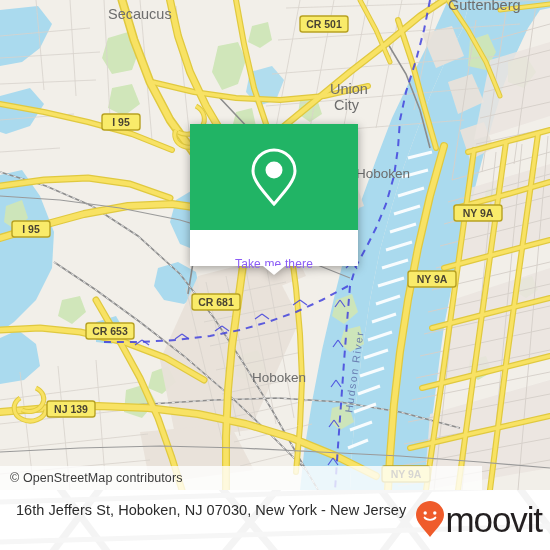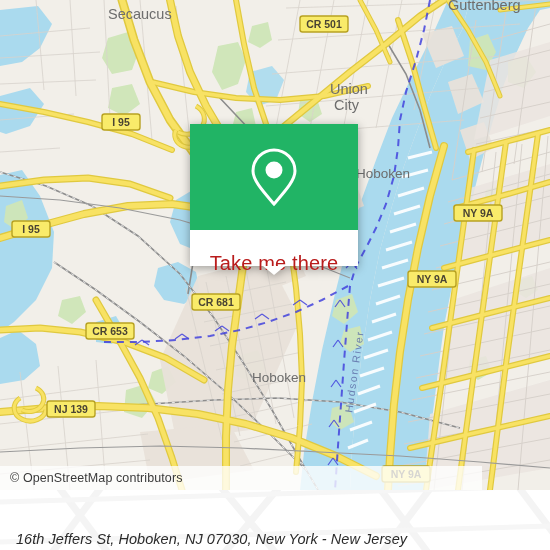--- a/index.html
+++ b/index.html
@@ -61,22 +61,22 @@
   .pin-icon { display:block; }
   .card-foot {
     width: 168px; height: 36px;
     background: #ffffff;
     display: flex;
     align-items: center;
     justify-content: center;
     position: relative;
   }
   .card-foot-label {
-    font-size: 20px;
-    color: #b91c1c;
+    font-size: 12px;
+    color: #8b5cf6;
     letter-spacing: 0.15px;
     margin-top: 31px;
   }
   .card-tail {
     position: absolute;
     left: 50%;
     transform: translateX(-50%);
     bottom: -9px;
     width: 0; height: 0;
     border-left: 11px solid transparent;
@@ -96,24 +96,23 @@
     position: absolute;
     left: 0; top: -18px;
     width: 550px; height: 96px;
     opacity: 1;
     pointer-events: none;
   }
   .footer-inner {
     position: relative;
     z-index: 2;
     display: flex;
-    align-items: flex-end;
+    align-items: flex-start;
     height: 100%;
     padding: 0;
-    font-style: italic;
   }
   .footer-address {
     font-size: 14.5px;
     color: #2b2b2b;
     line-height: 22px;
     padding: 9px 0 0 16px;
     width: 412px;
     letter-spacing: 0.05px;
   }
   .brand {
@@ -461,15 +460,24 @@
       </g>
       <g stroke="#f6f6f6" stroke-width="5" fill="none">
         <path d="M0,30 L550,14 M0,70 L550,54 M0,96 L550,84"></path>
       </g>
     </svg>
 
     <div class="footer-inner">
       <div class="footer-address">16th Jeffers St, Hoboken, NJ 07030, New York - New Jersey</div>
     </div>
 
+    <div class="brand">
+      <svg class="brand-pin" width="30" height="38" viewBox="0 0 30 38">
+        <path d="M15 1 C7.3 1 1 7.3 1 15 C1 22 8 28 15 37 C22 28 29 22 29 15 C29 7.3 22.7 1 15 1 Z" fill="#ef5b2b"></path>
+        <circle cx="10.2" cy="13" r="1.7" fill="#ffffff"></circle>
+        <circle cx="19.8" cy="13" r="1.7" fill="#ffffff"></circle>
+        <path d="M9.6 17.6 C11.4 20.6 18.6 20.6 20.4 17.6" fill="none" stroke="#ffffff" stroke-width="1.9" stroke-linecap="round"></path>
+      </svg>
+      <span class="brand-word">moovit</span>
+    </div>
   </div>
 
 </div>
 
 </body></html>

